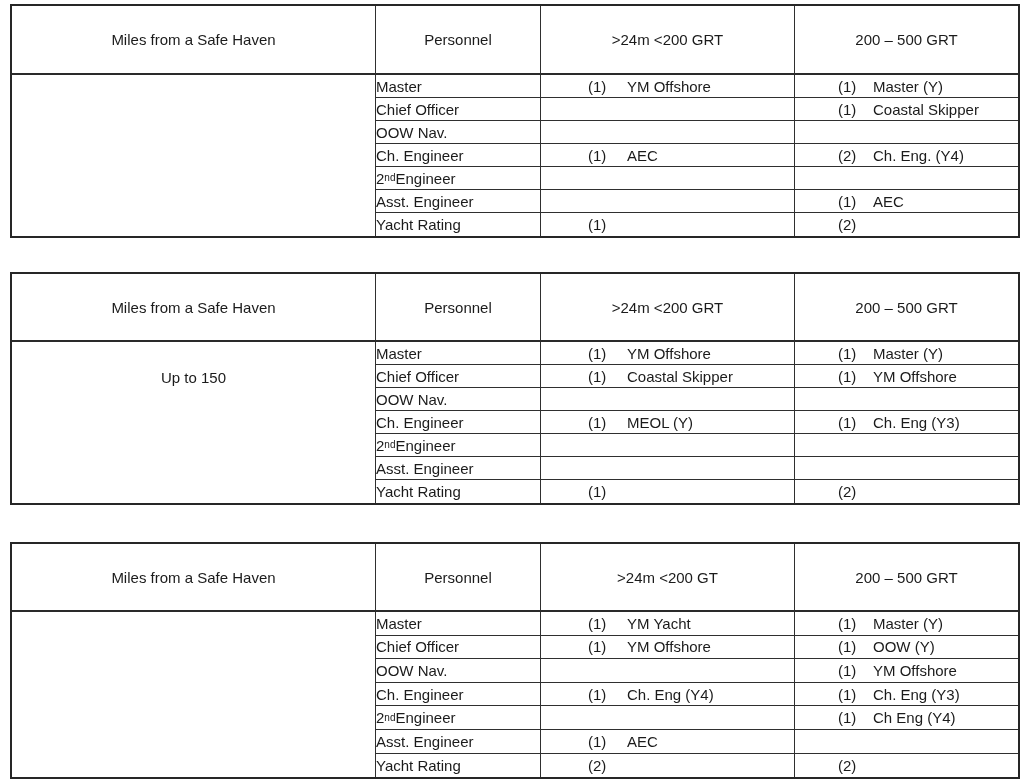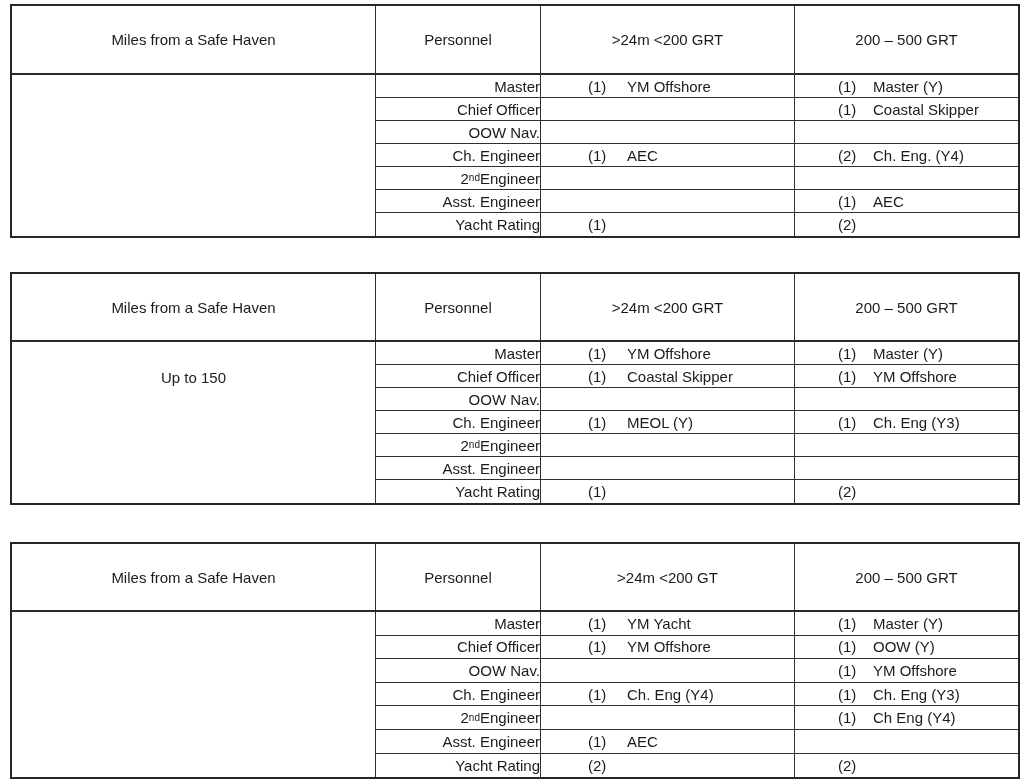--- a/index.html
+++ b/index.html
@@ -33,21 +33,21 @@
   }
   .vline{border-left:1px solid #2f2f2f;}
   .hline{border-bottom:1px solid #2f2f2f;}
   .range{
     box-sizing:border-box;
     display:flex;
     justify-content:center;
     align-items:flex-start;
     padding-top:27px;
   }
-  .pcell{justify-content:flex-end;}
+  .pcell{justify-content:flex-start;}
   .vcell{justify-content:flex-start;}
   .v3{padding-left:47px;}
   .v4{padding-left:43px;}
   .cnt{display:inline-block;flex:0 0 auto;}
   .v3 .cnt{width:39px;}
   .v4 .cnt{width:35px;}
   sup{font-size:10px;line-height:0;}
 </style>
 </head>
 <body>

